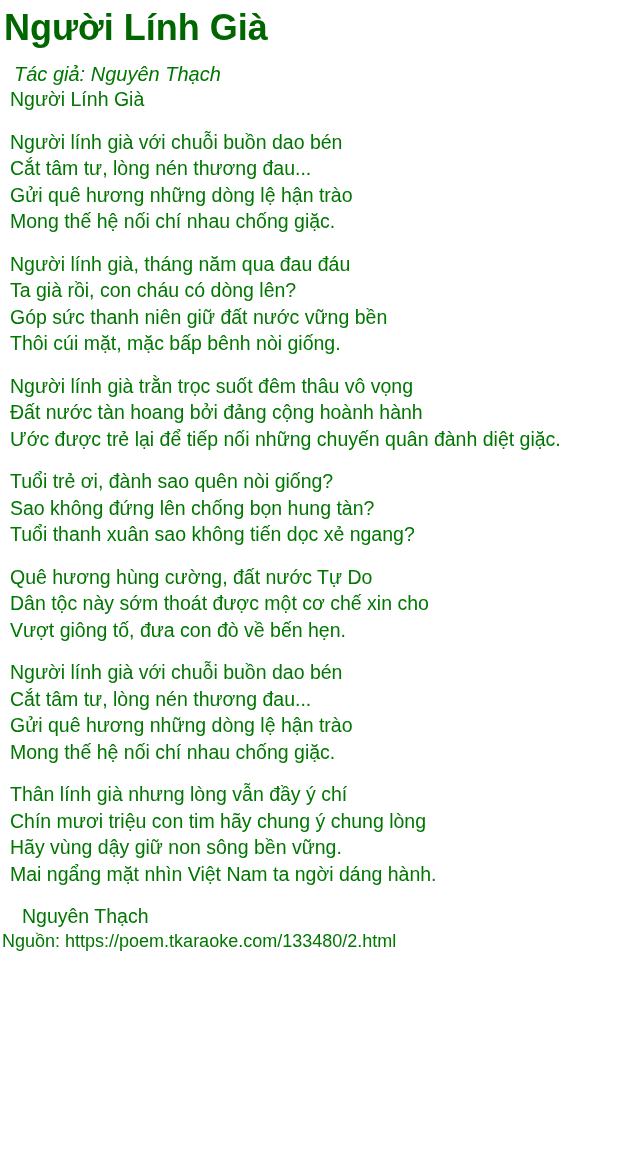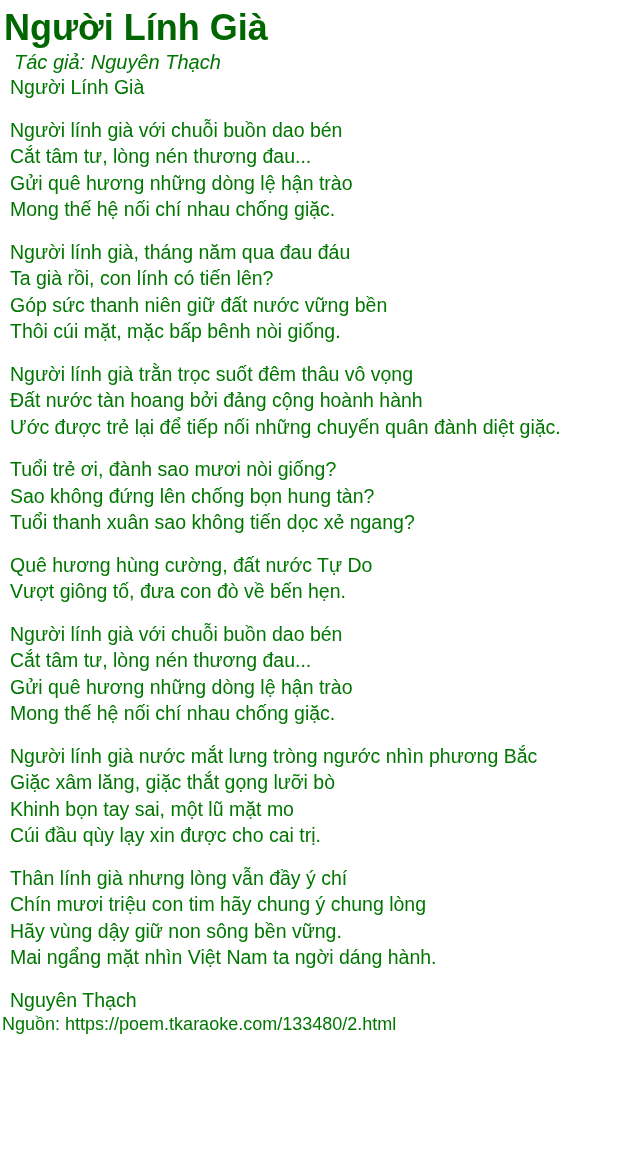--- a/index.html
+++ b/index.html
@@ -19,41 +19,41 @@
   }
   h1.poem-title {
     margin: 0 0 0 4px;
     font-size: 36px;
     line-height: 44px;
     font-weight: bold;
     color: #006600;
     letter-spacing: 0px;
   }
   .author-line {
-    margin: 0 0 0 14px;
+    margin: 12px 0 0 14px;
     font-size: 20px;
     line-height: 24px;
     font-style: italic;
     color: #007700;
   }
   .poem-line {
     margin-left: 10px;
     font-size: 19.5px;
     line-height: 26.5px;
     color: #007700;
     white-space: nowrap;
   }
   .subtitle-block {
     margin-bottom: 16px;
   }
   .stanza {
     margin-bottom: 16px;
   }
   .signature {
-    margin-left: 10px;
+    margin-left: 22px;
     font-size: 19.5px;
     line-height: 26.5px;
     color: #007700;
   }
   .source-line {
     margin-left: 2px;
     font-size: 18px;
     line-height: 22px;
     color: #007700;
     white-space: nowrap;
@@ -74,49 +74,44 @@
 
   <div id="stanzas">
       <div class="stanza">
         <div class="poem-line">Người lính già với chuỗi buồn dao bén</div>
         <div class="poem-line">Cắt tâm tư, lòng nén thương đau...</div>
         <div class="poem-line">Gửi quê hương những dòng lệ hận trào</div>
         <div class="poem-line">Mong thế hệ nối chí nhau chống giặc.</div>
       </div>
       <div class="stanza">
         <div class="poem-line">Người lính già, tháng năm qua đau đáu</div>
-        <div class="poem-line">Ta già rồi, con lính có tiến lên?</div>
+        <div class="poem-line">Ta già rồi, con cháu có dòng lên?</div>
         <div class="poem-line">Góp sức thanh niên giữ đất nước vững bền</div>
         <div class="poem-line">Thôi cúi mặt, mặc bấp bênh nòi giống.</div>
       </div>
       <div class="stanza">
         <div class="poem-line">Người lính già trằn trọc suốt đêm thâu vô vọng</div>
         <div class="poem-line">Đất nước tàn hoang bởi đảng cộng hoành hành</div>
         <div class="poem-line">Ước được trẻ lại để tiếp nối những chuyến quân đành diệt giặc.</div>
       </div>
       <div class="stanza">
-        <div class="poem-line">Tuổi trẻ ơi, đành sao mươi nòi giống?</div>
+        <div class="poem-line">Tuổi trẻ ơi, đành sao quên nòi giống?</div>
         <div class="poem-line">Sao không đứng lên chống bọn hung tàn?</div>
         <div class="poem-line">Tuổi thanh xuân sao không tiến dọc xẻ ngang?</div>
       </div>
       <div class="stanza">
         <div class="poem-line">Quê hương hùng cường, đất nước Tự Do</div>
+        <div class="poem-line">Dân tộc này sớm thoát được một cơ chế xin cho</div>
         <div class="poem-line">Vượt giông tố, đưa con đò về bến hẹn.</div>
       </div>
       <div class="stanza">
         <div class="poem-line">Người lính già với chuỗi buồn dao bén</div>
         <div class="poem-line">Cắt tâm tư, lòng nén thương đau...</div>
         <div class="poem-line">Gửi quê hương những dòng lệ hận trào</div>
         <div class="poem-line">Mong thế hệ nối chí nhau chống giặc.</div>
-      </div>
-      <div class="stanza">
-        <div class="poem-line">Người lính già nước mắt lưng tròng ngước nhìn phương Bắc</div>
-        <div class="poem-line">Giặc xâm lăng, giặc thắt gọng lưỡi bò</div>
-        <div class="poem-line">Khinh bọn tay sai, một lũ mặt mo</div>
-        <div class="poem-line">Cúi đầu qùy lạy xin được cho cai trị.</div>
       </div>
       <div class="stanza">
         <div class="poem-line">Thân lính già nhưng lòng vẫn đầy ý chí</div>
         <div class="poem-line">Chín mươi triệu con tim hãy chung ý chung lòng</div>
         <div class="poem-line">Hãy vùng dậy giữ non sông bền vững.</div>
         <div class="poem-line">Mai ngẩng mặt nhìn Việt Nam ta ngời dáng hành.</div>
       </div>
     </div>
 
   <div class="signature">Nguyên Thạch</div>

